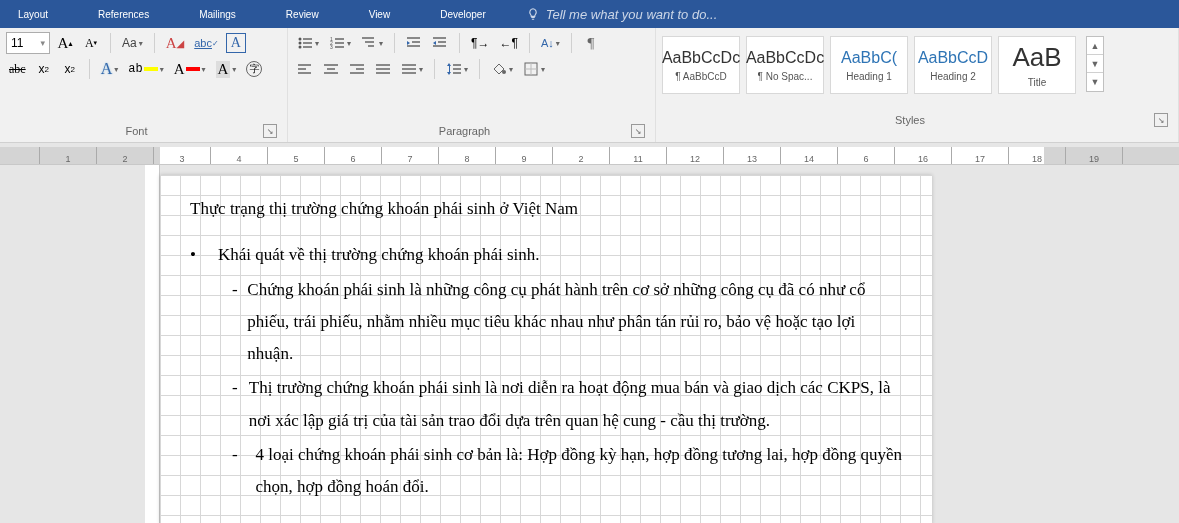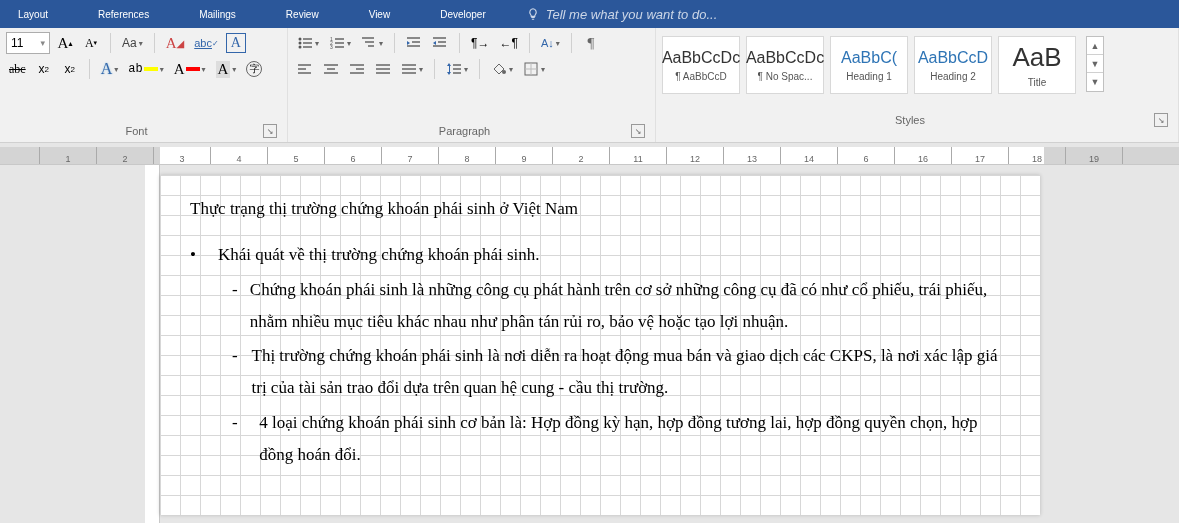--- a/index.html
+++ b/index.html
@@ -24,21 +24,21 @@
   .heading-prev { color: #2e74b5; }
   .title-prev { font-size: 26px; }
   .styles-scroll { display: flex; flex-direction: column; border: 1px solid #c0c0c0; margin-left: 4px; background: #fff; }
   .scroll-btn { width: 16px; height: 18px; text-align: center; font-size: 9px; color: #666; border-bottom: 1px solid #d0d0d0; cursor: pointer; display:flex;align-items:center;justify-content:center;}
   .scroll-btn:last-child { border-bottom: none; }
   .ruler-area { background: #e6e6e6; padding-top: 4px; }
   .ruler { background: #fff; height: 18px; position: relative; border-bottom: 1px solid #c8c8c8; font-size: 9px; color: #666; overflow: hidden; display:flex; }
   .ruler-seg { position:relative; width:57px; border-right:1px solid #aaa; height:100%; display:flex; align-items:flex-end; justify-content:center;}
   .ruler-shade { position:absolute; top:0; height:100%; background:#d4d4d4;}
   .doc-area { background: #e6e6e6; padding: 10px 0 0 160px; height: 360px; position:relative; }
-  .page { position: relative; background: #fff; width: 880px; min-height: 340px; box-shadow: 0 0 4px rgba(0,0,0,.2); }
+  .page { position: relative; background: #fff; width: 772px; min-height: 340px; box-shadow: 0 0 4px rgba(0,0,0,.2); }
   .grid-bg { position: absolute; inset: 0; background-image: linear-gradient(to right, #b8b8b8 1px, transparent 1px), linear-gradient(to bottom, #b8b8b8 1px, transparent 1px); background-size: 20px 20px; opacity: .55; }
   .content { position: relative; padding: 18px 30px 20px 30px; font-family: "Times New Roman", serif; font-size: 17px; color: #000; line-height: 1.9; }
   .bul { display: flex; }
   .bul-mark { width: 28px; text-align: left; }
   .dash-list { margin-left: 42px; }
   .dash { display: flex; margin-top: 2px; }
   .dash-mark { width: 30px; text-align: left; }
   .watermark { position: absolute; top: 118px; left: 50%; transform: translateX(-50%); font-family: Arial, sans-serif; font-size: 34px; font-weight: 700; color: #e98a3a; -webkit-text-stroke: 1px #fff; letter-spacing: .5px; pointer-events:none; white-space:nowrap; }
   svg.icon { width: 16px; height: 16px; }
   .txt { font-size: 12px; color: #444; }

